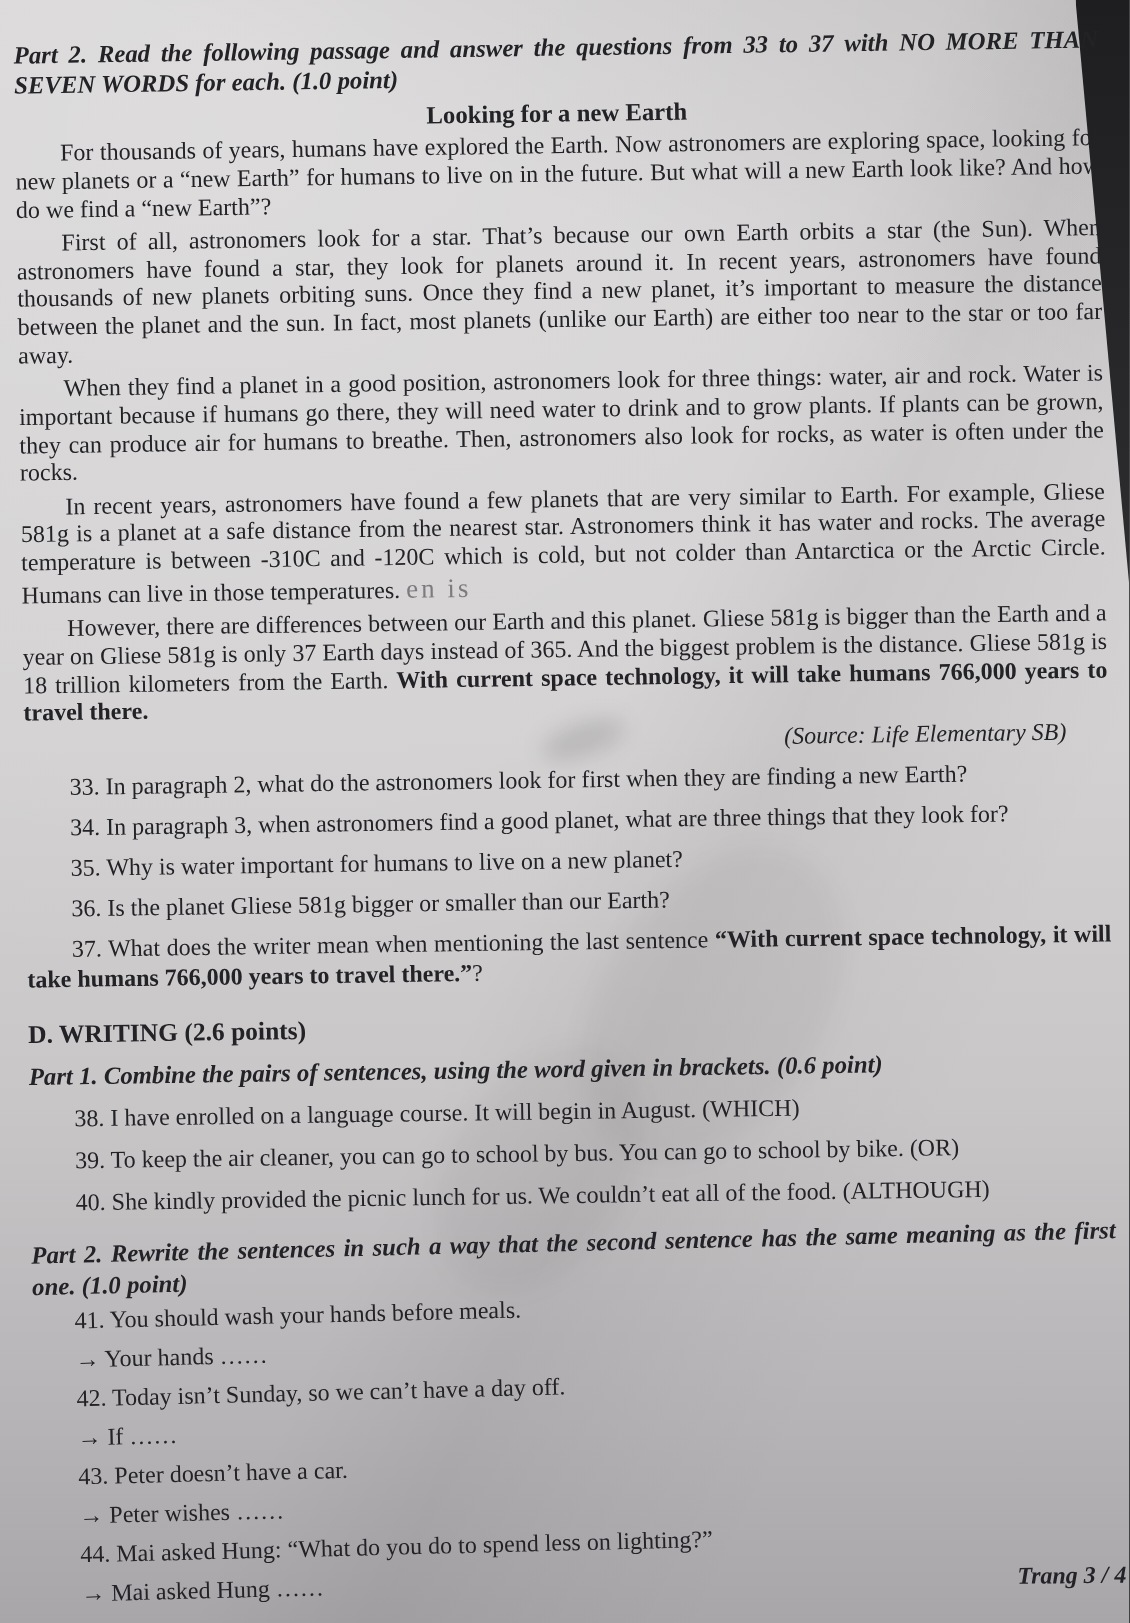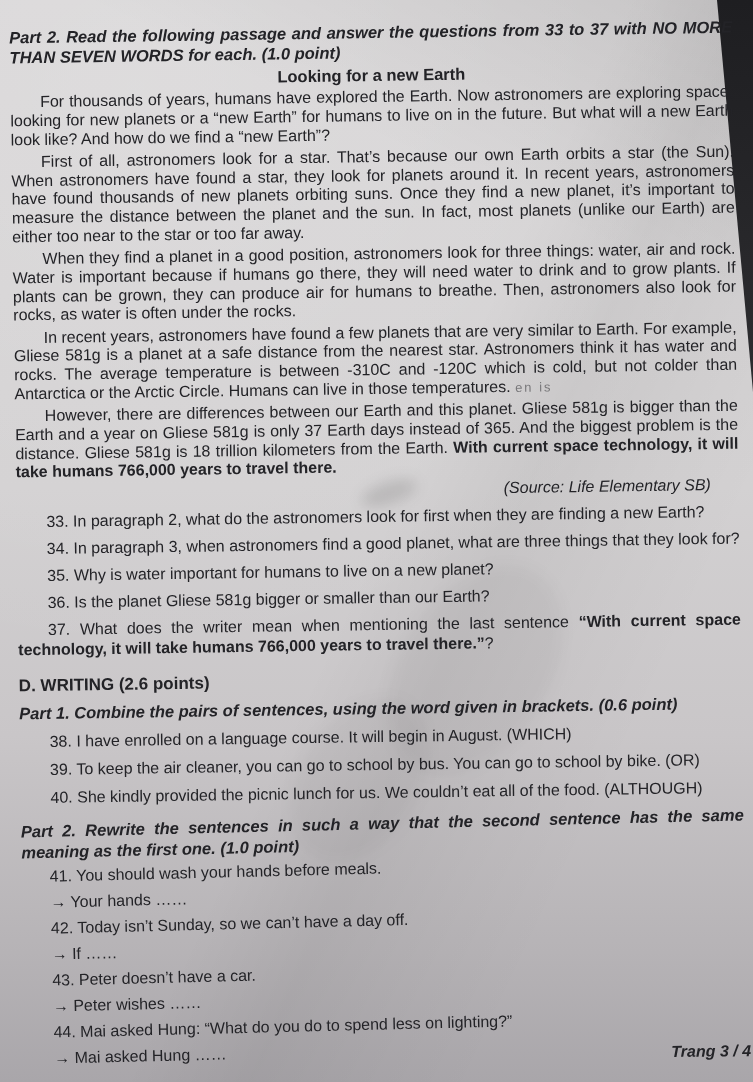--- a/index.html
+++ b/index.html
@@ -1,19 +1,19 @@
 <!DOCTYPE html>
 <html><head>
 <meta charset="utf-8">
 <style>
   html,body{margin:0;padding:0;}
   body{width:753px;height:1082px;overflow:hidden;background:#1d1d1f;}
   .photo{
     position:relative;width:753px;height:1082px;overflow:hidden;
-    font-family:Liberation Sans, sans-serif;
+    font-family:Liberation Serif, serif;
     color:#232327;
     background:
       radial-gradient(140% 90% at 18% 8%, rgba(255,255,255,0.16), rgba(255,255,255,0) 60%),
       linear-gradient(205deg, rgba(0,0,0,0.09) 0%, rgba(0,0,0,0) 22%),
       linear-gradient(115deg, rgba(0,0,0,0) 50%, rgba(0,0,0,0.05) 60%, rgba(0,0,0,0.02) 70%, rgba(0,0,0,0) 78%),
       linear-gradient(to bottom, #d8d6d7 0%, #d3d1d2 45%, #c9c6c8 68%, #b6b3b6 88%, #a9a6aa 100%);
   }
   .dark-corner{
     position:absolute;top:0;right:0;width:36px;height:392px;
     clip-path:polygon(0 0,100% 0,100% 100%);
@@ -24,21 +24,21 @@
   .sm2{left:400px;top:555px;width:150px;height:230px;transform:rotate(32deg);background:rgba(0,0,0,0.035);}
   .sm3{left:300px;top:690px;width:120px;height:180px;transform:rotate(32deg);background:rgba(0,0,0,0.03);}
   .content{
     position:absolute;left:0;top:0;width:753px;
     padding:22px 15px 0 15px;box-sizing:border-box;
     transform:rotate(-0.85deg);transform-origin:50% 40%;
   }
   .hdr{font-weight:700;font-style:italic;font-size:16.5px;line-height:1.22;text-align:justify;}
   .title{text-align:center;font-weight:700;font-size:16.5px;margin:4px 0 3px;}
   .para{margin:0 0 4px;text-indent:30px;text-align:justify;font-size:16px;line-height:1.165;}
-  .artifact{opacity:0.5;font-size:13px;letter-spacing:2px;}
+  .artifact{opacity:0.5;font-size:18px;letter-spacing:2px;}
   .b{font-weight:700;}
   .source{text-align:right;font-style:italic;font-size:16px;padding-right:28px;margin:1px 0 8px;}
   .q{font-size:16px;line-height:1.25;margin:0 0 7px;text-indent:30px;}
   .q.just{text-align:justify;}
   .wsec{font-weight:700;font-size:17px;margin:16px 0 8px;}
   .p1h{font-weight:700;font-style:italic;font-size:16.5px;margin:0 0 9px;}
   .witem{font-size:16px;line-height:1.25;margin:0 0 8px;text-indent:30px;}
   .p2h{font-weight:700;font-style:italic;font-size:16.5px;line-height:1.28;margin:10px 0 7px;
        text-align:justify;transform:rotate(-0.5deg);}
   .rew{transform:rotate(-0.55deg);transform-origin:0 0;}

